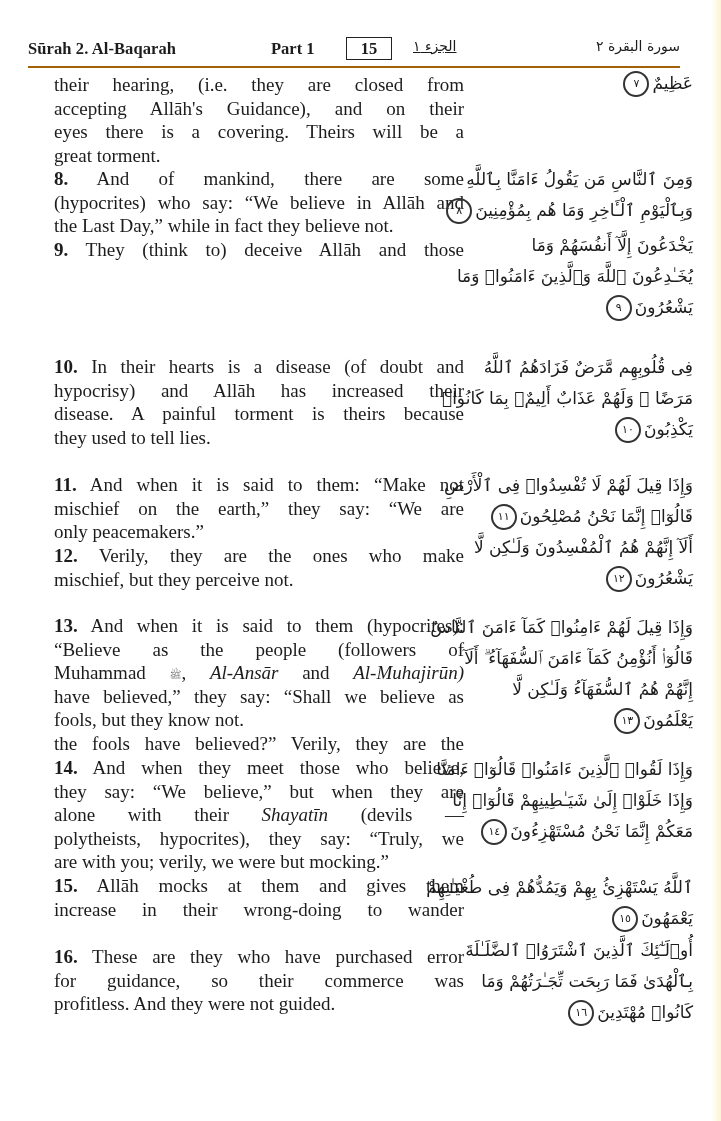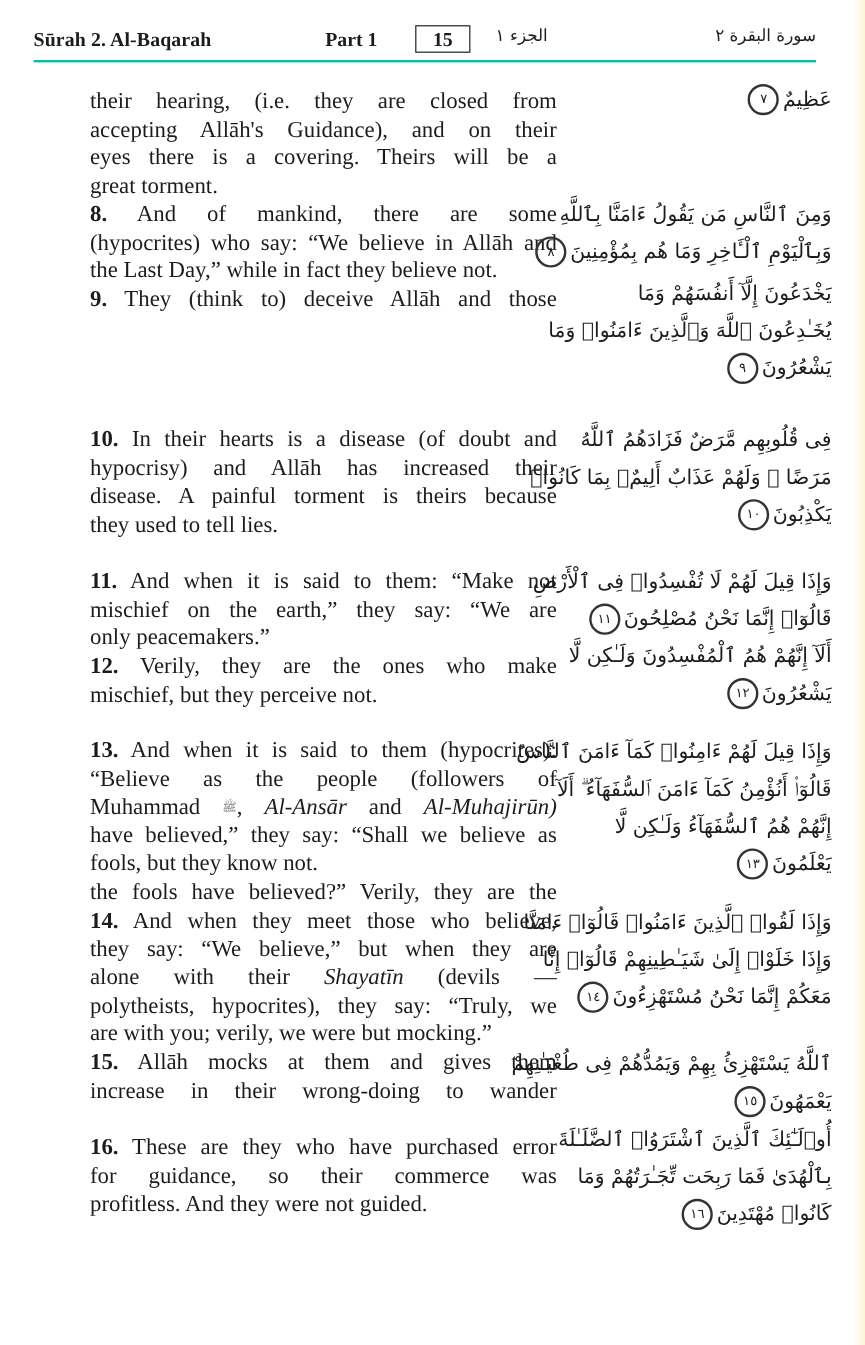--- a/index.html
+++ b/index.html
@@ -8,51 +8,51 @@
     background: #ffffff;
     font-family: "Liberation Serif", "DejaVu Serif", serif;
     color: #1c1c1c;
     position: relative;
   }
   .edge-tint {
     position: absolute; top: 0; right: 0; width: 10px; height: 1121px;
     background: linear-gradient(to right, #ffffff, #fbf4d4);
   }
   .header {
-    position: absolute; top: 20px; left: 28px; width: 652px; height: 30px;
-    border-bottom: 2px solid #14b8a6;
+    position: absolute; top: 36px; left: 28px; width: 652px; height: 30px;
+    border-bottom: 2px solid #a16207;
   }
   .hdr-surah {
     position: absolute; left: 0; top: 3px;
     font-weight: bold; font-size: 16.5px; letter-spacing: 0.1px;
   }
   .hdr-part {
     position: absolute; left: 243px; top: 3px;
     font-weight: bold; font-size: 16.5px;
   }
   .hdr-page {
     position: absolute; left: 318px; top: 1px; width: 44px; height: 21px;
     border: 1.5px solid #222; text-align: center;
     font-weight: bold; font-size: 16.5px; line-height: 21px;
   }
   .hdr-juz-ar {
     position: absolute; left: 385px; top: 2px;
-    font-family: "DejaVu Sans", sans-serif; font-size: 14px; direction: rtl;
+    font-family: "DejaVu Sans", sans-serif; font-size: 14px; direction: rtl; text-decoration: underline;
   }
   .hdr-surah-ar {
     position: absolute; right: 0; top: 2px;
     font-family: "DejaVu Sans", sans-serif; font-size: 14px; direction: rtl;
   }
 
   .en-block {
     position: absolute; left: 54px; width: 410px;
     font-size: 19px; line-height: 23.5px;
     text-align: justify; text-align-last: left;
   }
-  .en-line { display: block; white-space: nowrap; text-align: justify; text-align-last: justify; height: 23.5px; margin-left: 21px; }
+  .en-line { display: block; white-space: nowrap; text-align: justify; text-align-last: justify; height: 23.5px; }
   .en-line.last { text-align-last: left; }
   .num { font-weight: bold; }
   .it { font-style: italic; }
 
   .ar-block {
     position: absolute; right: 28px; width: 200px;
     direction: rtl; text-align: right;
     font-family: "DejaVu Sans", sans-serif; font-size: 17px; line-height: 31px;
   }
   .ar-line { display: block; white-space: nowrap; height: 31px; }

